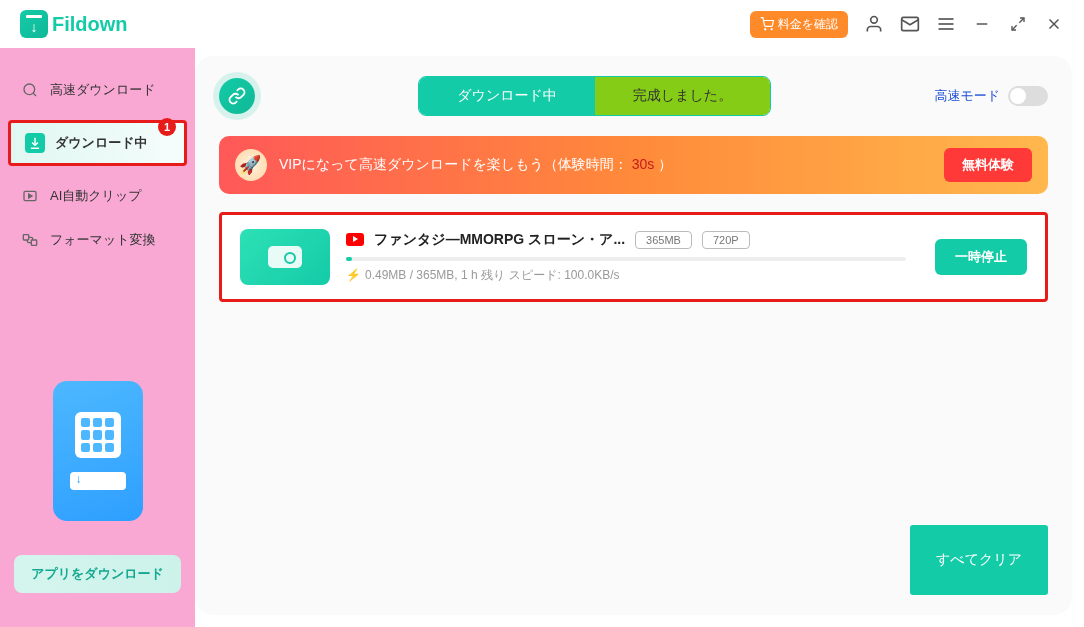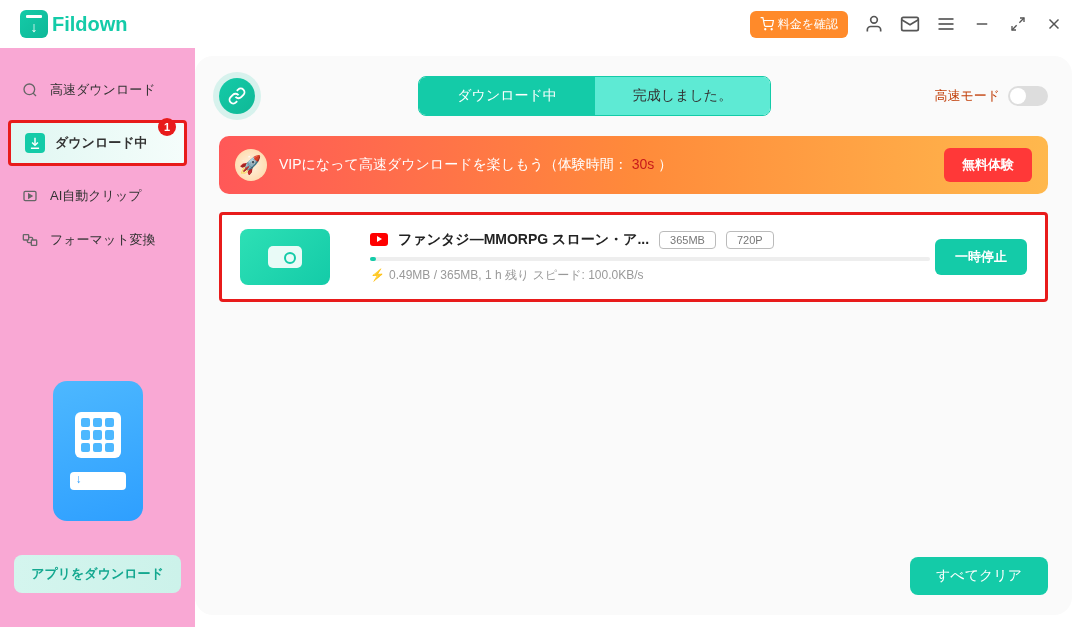--- a/index.html
+++ b/index.html
@@ -40,57 +40,57 @@
     .btn-app-dl { width: 100%; background: linear-gradient(90deg, #d4f5ee, #ccf2ea); color: #14a890; border: none; padding: 10px; border-radius: 8px; font-size: 13px; font-weight: 700; cursor: pointer; }
     
     
     .main { flex: 1; background: #fafafa; border-radius: 18px; margin: 8px 12px 12px 0; padding: 20px 24px; position: relative; display: flex; flex-direction: column; }
     
     .main-top { display: flex; align-items: center; justify-content: space-between; margin-bottom: 20px; }
     .link-btn { width: 36px; height: 36px; background: linear-gradient(135deg, #14cba8, #0fb896); border-radius: 50%; display: flex; align-items: center; justify-content: center; box-shadow: 0 0 0 6px rgba(20,203,168,0.15); cursor: pointer; }
     .link-btn svg { color: #fff; }
     
     .tabs { display: flex; border: 1px solid #14cba8; border-radius: 8px; overflow: hidden; }
-    .tab { padding: 10px 38px; font-size: 14px; cursor: pointer; background: #5eead4; color: #333; border: none; }
+    .tab { padding: 10px 38px; font-size: 14px; cursor: pointer; background: #84cc16; color: #333; border: none; }
     .tab.active { background: #14cba8; color: #fff; font-weight: 500; }
     
-    .speed-mode { display: flex; align-items: center; gap: 8px; color: #c2410c; font-size: 13px; justify-content: flex-end; }
+    .speed-mode { display: flex; align-items: center; gap: 8px; color: #1d4ed8; font-size: 13px; justify-content: flex-end; }
     .toggle { width: 40px; height: 20px; background: #ddd; border-radius: 10px; position: relative; cursor: pointer; }
     .toggle::after { content: ""; position: absolute; width: 16px; height: 16px; background: #fff; border-radius: 50%; top: 2px; left: 2px; }
     
     
     .vip-banner { background: linear-gradient(90deg, #ff5858 0%, #ff8a3a 50%, #ffb84d 100%); border-radius: 10px; padding: 12px 16px; display: flex; align-items: center; justify-content: space-between; margin-bottom: 18px; }
     .vip-left { display: flex; align-items: center; gap: 12px; color: #fff; font-size: 14px; }
     .rocket-icon { width: 32px; height: 32px; background: radial-gradient(circle, #fff3e0, #ffd4a0); border-radius: 50%; display: flex; align-items: center; justify-content: center; font-size: 18px; }
     .vip-countdown { color: #c81b1b; font-weight: 400; }
     .btn-trial { background: #ff3838; color: #fff; border: none; padding: 8px 18px; border-radius: 6px; font-size: 13px; font-weight: 600; cursor: pointer; text-align: center; }
     
     
     .download-item { border: 3px solid #e81b1b; border-radius: 4px; background: #fff; padding: 14px 18px; display: flex; align-items: center; gap: 16px; }
     .thumb { width: 90px; height: 56px; background: linear-gradient(135deg, #2de0b5, #14cba8); border-radius: 8px; display: flex; align-items: center; justify-content: center; flex-shrink: 0; }
     .thumb-inner { width: 34px; height: 22px; background: rgba(255,255,255,0.9); border-radius: 5px; position: relative; }
     .thumb-inner::after { content: ""; position: absolute; right: 6px; top: 6px; width: 8px; height: 8px; border: 2px solid #14cba8; border-radius: 50%; }
     
-    .item-info { flex: 1; min-width: 0; margin-left: 24px; }
+    .item-info { flex: 1; min-width: 0; }
     .item-title-row { display: flex; align-items: center; gap: 10px; margin-bottom: 8px; }
     .yt-icon { width: 18px; height: 13px; background: #ff0000; border-radius: 3px; position: relative; flex-shrink: 0; }
     .yt-icon::after { content: ""; position: absolute; left: 7px; top: 3px; border-left: 5px solid #fff; border-top: 3.5px solid transparent; border-bottom: 3.5px solid transparent; }
     .item-title { font-size: 14px; font-weight: 600; color: #222; white-space: nowrap; overflow: hidden; text-overflow: ellipsis; max-width: 300px; }
     .chip { border: 1px solid #bbb; color: #777; font-size: 11px; padding: 2px 10px; border-radius: 4px; }
     
     .progress-bar { height: 4px; background: #eee; border-radius: 2px; margin-bottom: 6px; position: relative; width: 560px; }
     .progress-fill { position: absolute; left: 0; top: 0; bottom: 0; width: 1%; background: #14cba8; border-radius: 2px; }
     .item-stats { font-size: 12px; color: #999; display: flex; align-items: center; gap: 4px; }
     .bolt { color: #bbb; }
     
     .btn-pause { background: #14cba8; color: #fff; border: none; padding: 9px 20px; border-radius: 6px; font-size: 13px; font-weight: 700; cursor: pointer; flex-shrink: 0; }
     
     
     .main-footer { margin-top: auto; display: flex; justify-content: flex-end; padding-top: 14px; }
-    .btn-clear { background: #14cba8; color: #fff; border: none; padding: 10px 26px; border-radius: 8px; font-size: 14px; font-weight: 500; cursor: pointer; }
+    .btn-clear { background: #14cba8; color: #fff; border: none; padding: 26px 26px; border-radius: 3px; font-size: 14px; font-weight: 500; cursor: pointer; }
   </style>
 </head>
 <body>
 
 <div class="header">
   <div class="logo-area">
     <div class="logo-icon"></div>
     <span class="logo-text">Fildown</span>
   </div>
   <div class="header-right">

